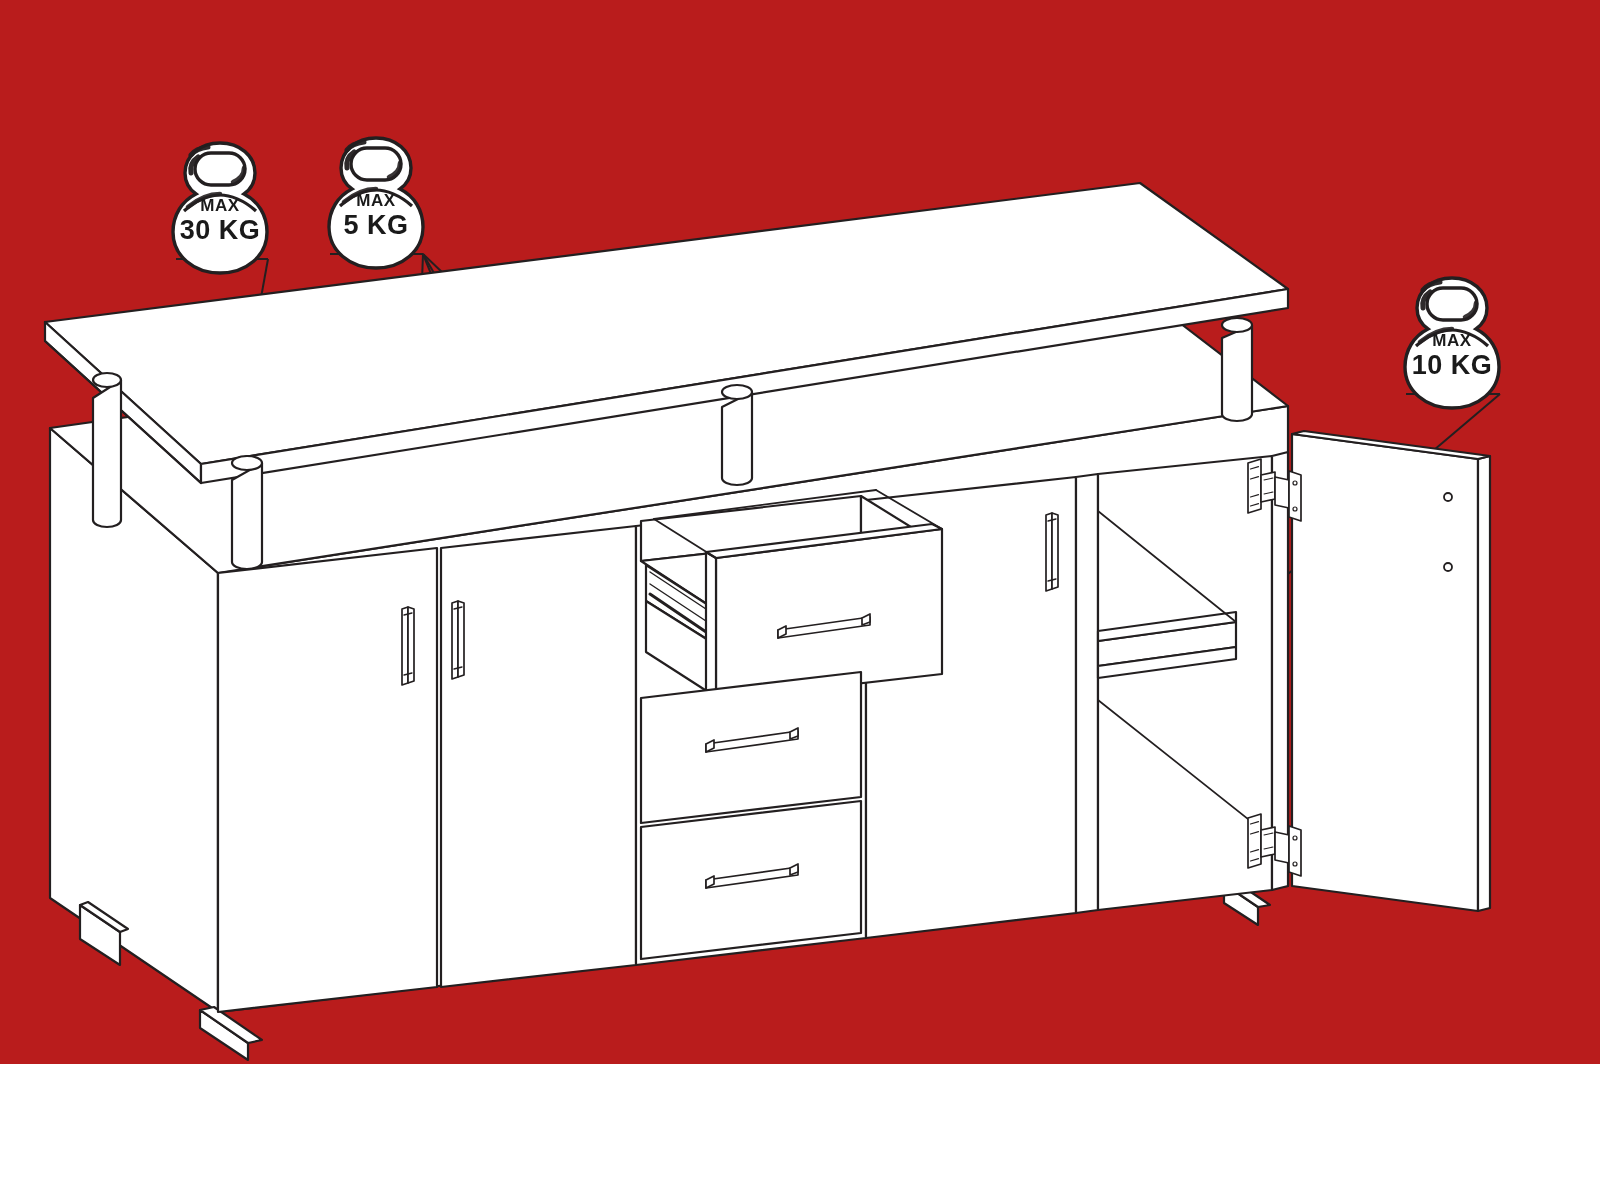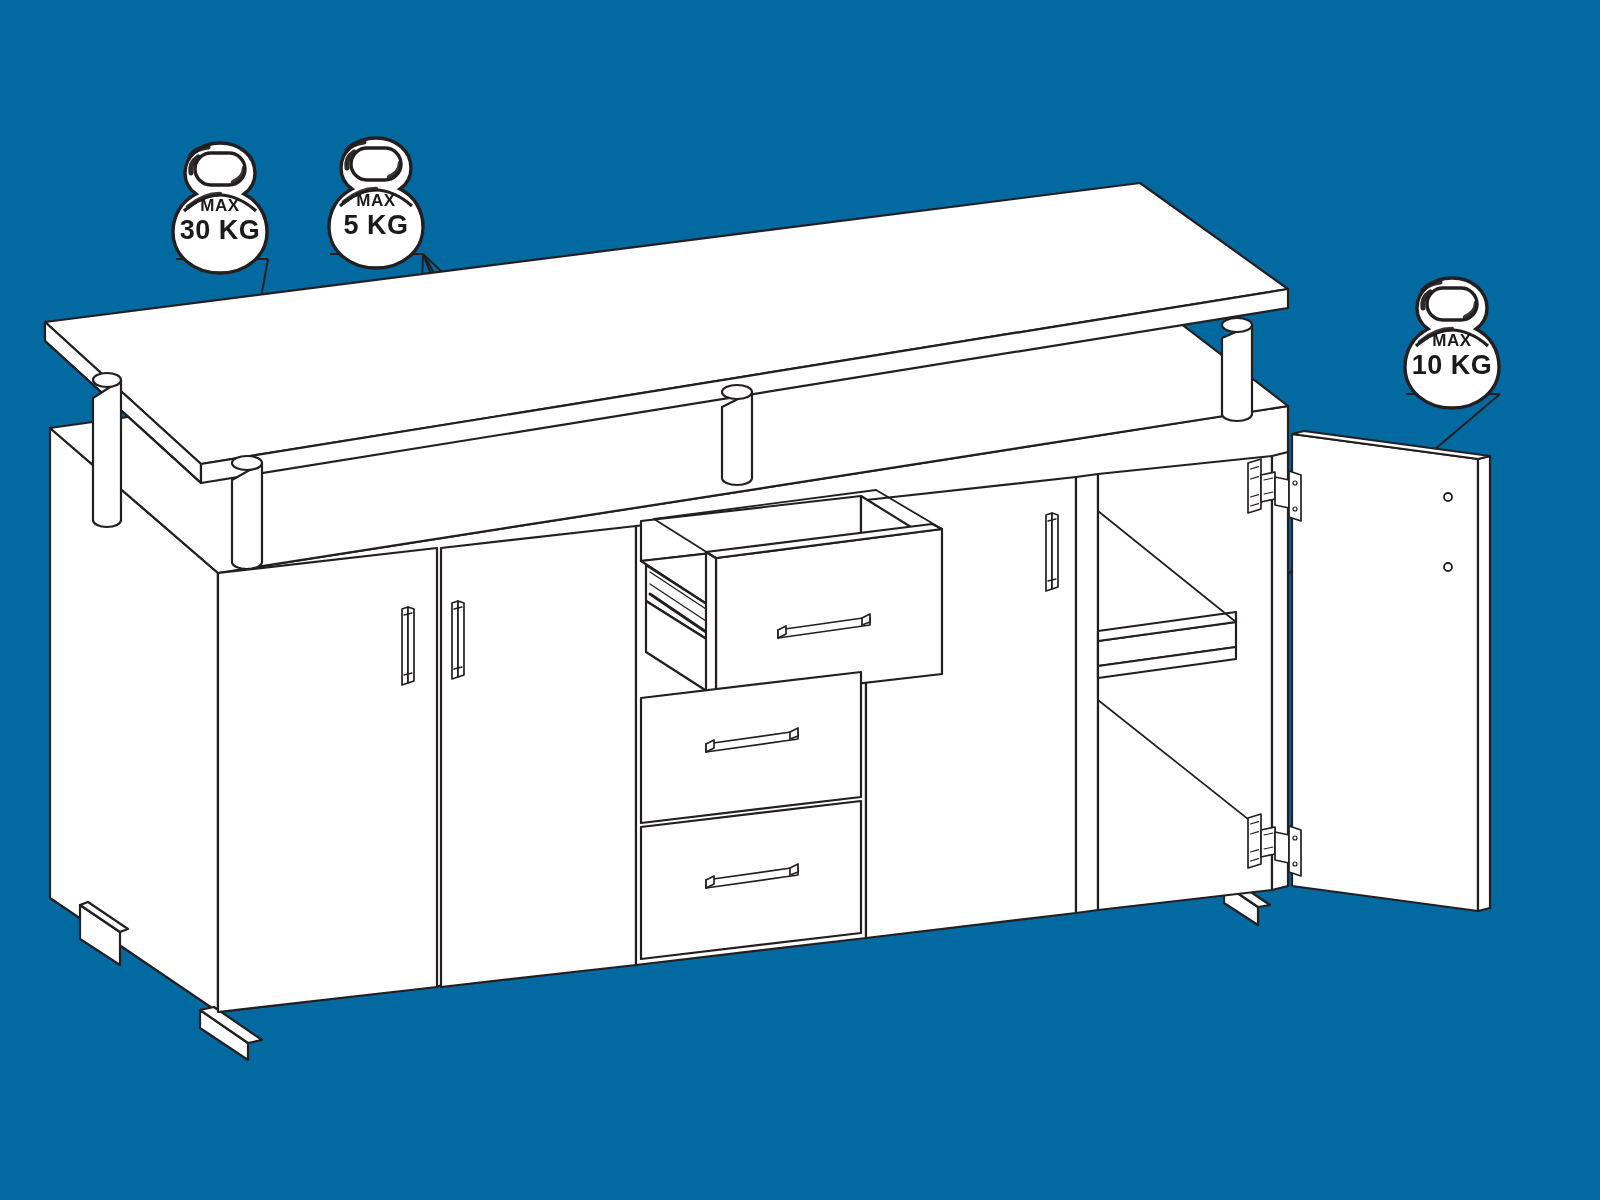--- a/index.html
+++ b/index.html
@@ -1,19 +1,19 @@
 <!DOCTYPE html>
 <html><head>
 <meta charset="utf-8">
 <title>Sideboard Load Capacity Diagram</title>
 <style>
   html,body{margin:0;padding:0;background:#ffffff;}
   body{width:1600px;height:1200px;overflow:hidden;
        font-family:"Liberation Sans", sans-serif;}
-  #stage{position:relative;width:1600px;height:1200px;background:#0369a1;text-align:right;}
+  #stage{position:relative;width:1600px;height:1064px;background:#b91c1c;text-align:right;}
   svg#drawing{position:absolute;inset:0;width:1600px;height:1200px;display:block;}
   .kg-text{font-family:"Liberation Sans", sans-serif;font-weight:bold;fill:#1a1a1a;
            text-anchor:middle;dominant-baseline:middle;}
   .kg-max{font-size:17px;letter-spacing:0.5px;}
   .kg-val{font-size:27px;letter-spacing:0.5px;}
 </style>
 </head>
 <body>
 
 <div id="stage">

